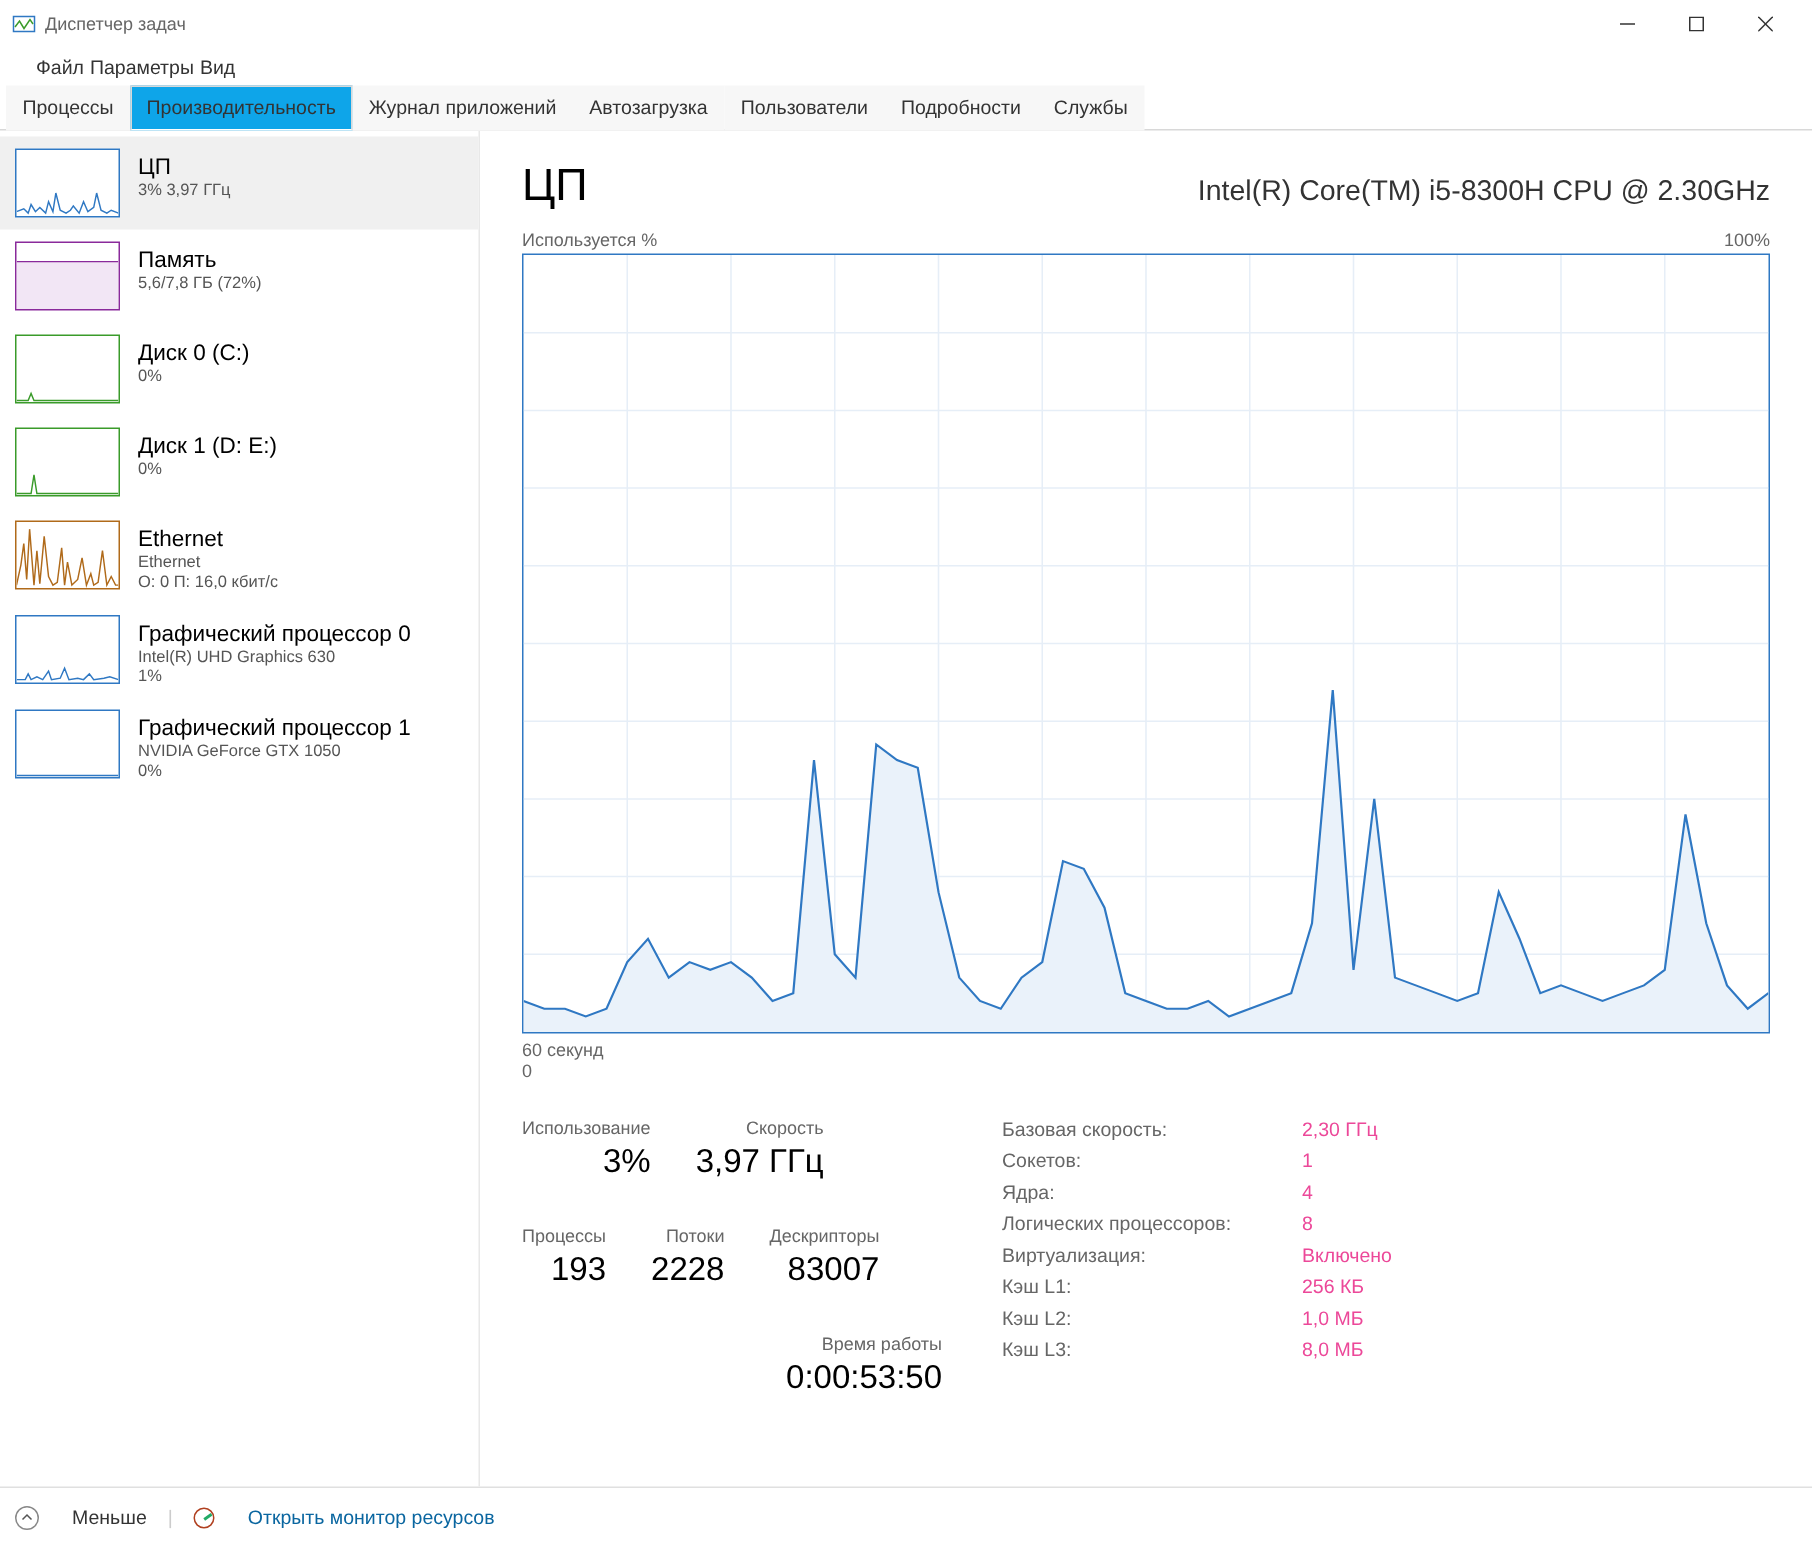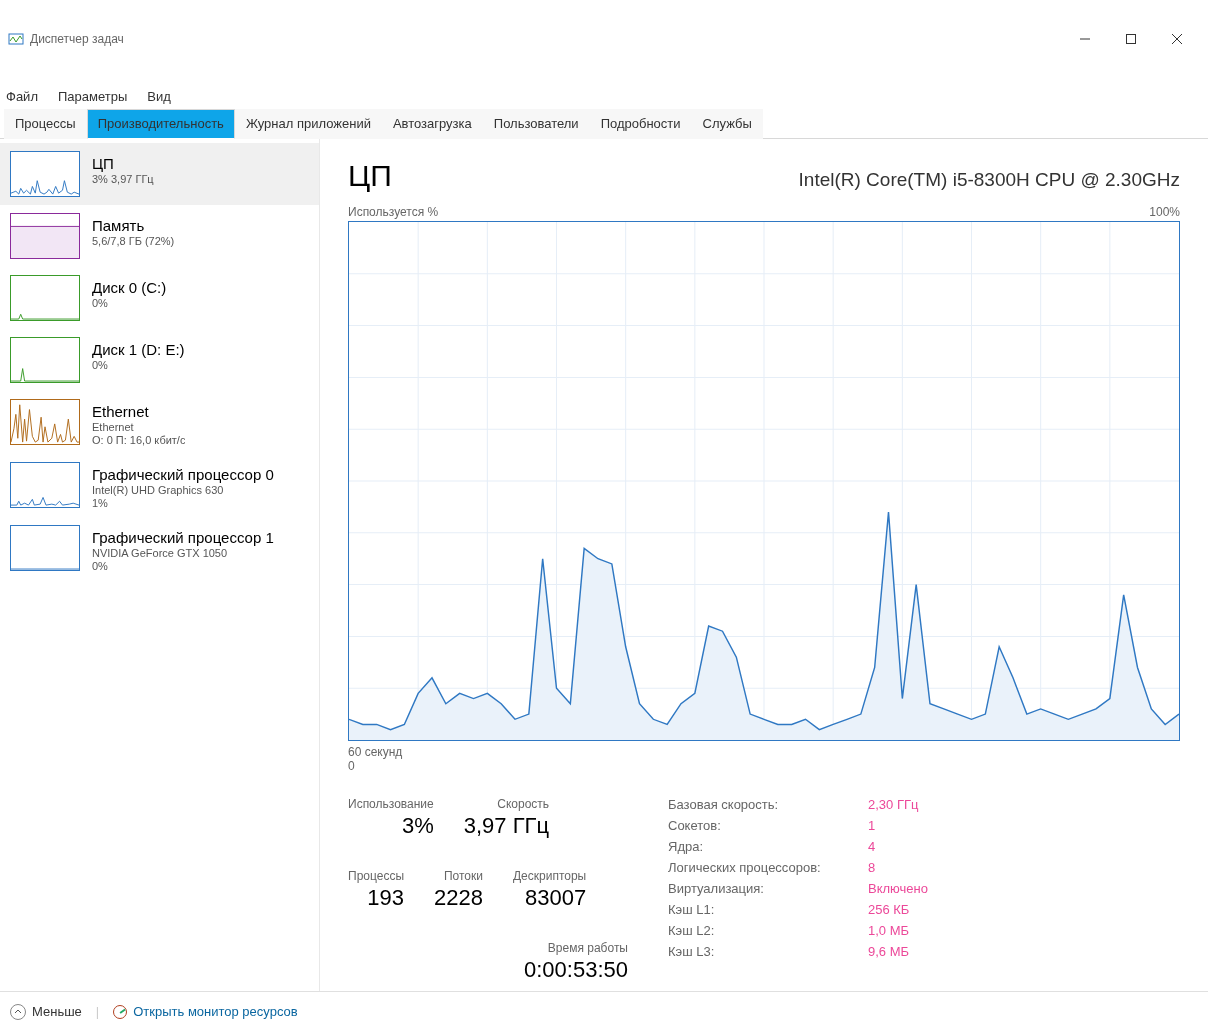--- a/index.html
+++ b/index.html
@@ -1,26 +1,26 @@
 <!DOCTYPE html>
 <html><head>
 <meta charset="utf-8">
 <style>
 * { box-sizing: border-box; margin: 0; padding: 0; font-family: "Segoe UI", Tahoma, sans-serif; }
 body { background: #fff; font-size: 13px; color: #000; width: 1208px; height: 1031px; overflow: hidden; display: flex; flex-direction: column; }
 
 
-.title-bar { height: 32px; display: flex; align-items: center; padding: 16px 8px; color: #666; margin-top: 23px; }
+.title-bar { height: 32px; display: flex; align-items: center; padding: 16px 8px; color: #666; }
 .title-bar .app-icon { width: 16px; height: 16px; margin-right: 6px; display: inline-flex; align-items: center; justify-content: center; }
 .title-bar .title { font-size: 12px; }
 .title-bar .spacer { flex: 1; }
 .win-btn { width: 46px; height: 32px; display: flex; align-items: center; justify-content: center; color: #555; font-size: 12px; }
 
 
-.menu-bar { height: 24px; display: flex; align-items: center; gap: 16px; padding: 0 4px; font-size: 13px; color: #333; margin-top: 29px; }
+.menu-bar { height: 24px; display: flex; align-items: center; padding: 0 22px; font-size: 13px; color: #333; }
 .menu-item { padding: 2px 2px; }
 
 
 .tabs { display: flex; border-bottom: 1px solid #d8d8d8; padding-left: 4px; }
 .tab { padding: 6px 10px 7px 10px; font-size: 13px; color: #333; border: 1px solid transparent; border-bottom: none; position: relative; top: 1px; background: #f7f7f7; }
 .tab.active { background: #0ea5e9; border-color: #d8d8d8; border-bottom: 1px solid #fff; }
 .tabs .tab:not(.active) { border: 1px solid transparent; }
 
 
 .body { flex: 1; display: flex; overflow: hidden; }
@@ -50,21 +50,21 @@
 .lcol { display: flex; flex-wrap: wrap; gap: 30px 30px; width: 280px; }
 .stat { display: flex; flex-direction: column; text-align: right; }
 .stat .lbl { font-size: 12px; color: #666; margin-bottom: 2px; }
 .stat .val { font-size: 22px; font-weight: 400; }
 .rcol { display: grid; grid-template-columns: 180px auto; row-gap: 6px; column-gap: 20px; font-size: 13px; align-content: start; }
 .rcol .k { color: #666; }
 .rcol .v { color: #ec4899; }
 
 
 .footer { height: 40px; border-top: 1px solid #e0e0e0; display: flex; align-items: center; padding: 0 10px; gap: 14px; font-size: 13px; color: #333; }
-.fbtn { display: flex; align-items: center; gap: 6px; }
+.fbtn { display: flex; align-items: center; gap: 22px; }
 .fsep { color: #ccc; }
 .link { color: #0a66a0; }
 .circ-up { width: 16px; height: 16px; border: 1px solid #888; border-radius: 50%; display: inline-flex; align-items: center; justify-content: center; font-size: 10px; color: #555; }
 .perf-icon { width: 14px; height: 14px; border: 1.5px solid #b04020; border-radius: 50%; position: relative; display: inline-block; }
 .perf-icon::after { content: ""; position: absolute; width: 6px; height: 1.5px; background: #2a6; top: 50%; left: 45%; transform-origin: left; transform: rotate(-35deg); }
 </style>
 </head>
 <body>
 
 <div class="title-bar">
@@ -280,21 +280,21 @@
           <span class="v">4</span>
         <span class="k">Логических процессоров:</span>
           <span class="v">8</span>
         <span class="k">Виртуализация:</span>
           <span class="v">Включено</span>
         <span class="k">Кэш L1:</span>
           <span class="v">256 КБ</span>
         <span class="k">Кэш L2:</span>
           <span class="v">1,0 МБ</span>
         <span class="k">Кэш L3:</span>
-          <span class="v">9,6 МБ</span>
+          <span class="v">8,0 МБ</span>
       </div>
     </div>
   </div>
 </div>
 
 <div class="footer">
   <div class="fbtn">
     <span class="circ-up">
       <svg width="8" height="8">
           <polyline points="1,5 4,2 7,5" fill="none" stroke="#555"></polyline>

